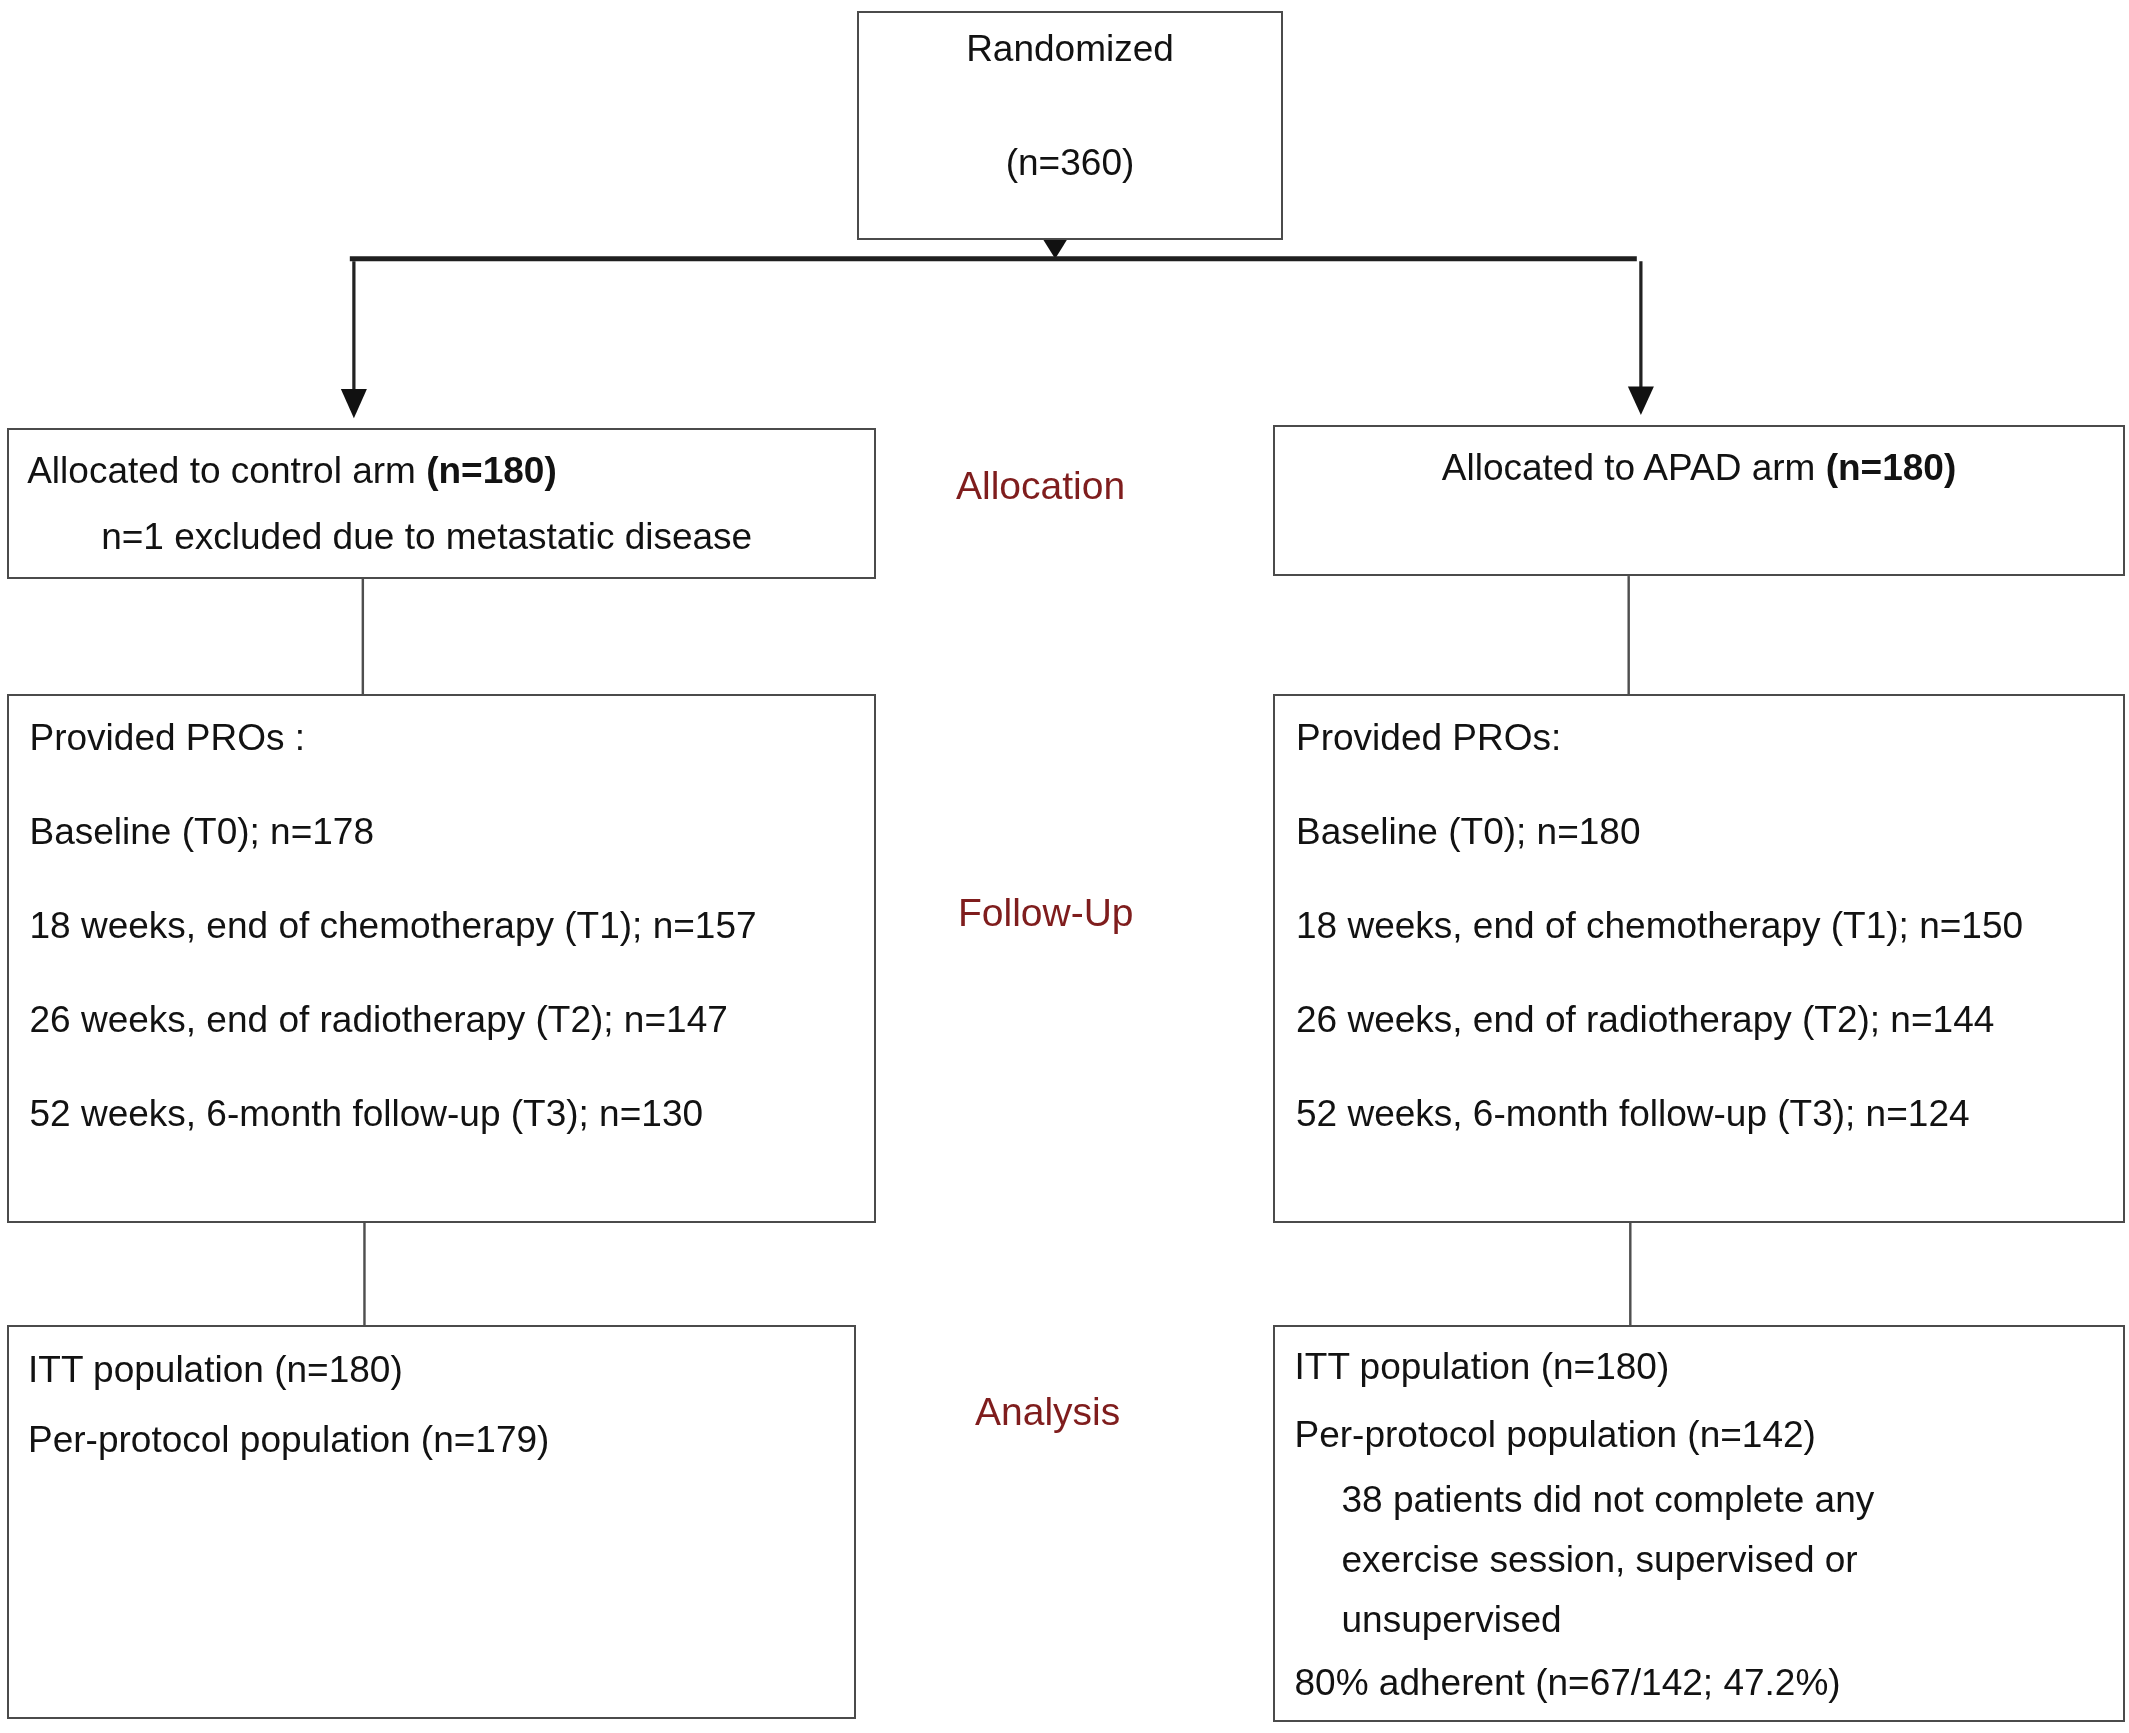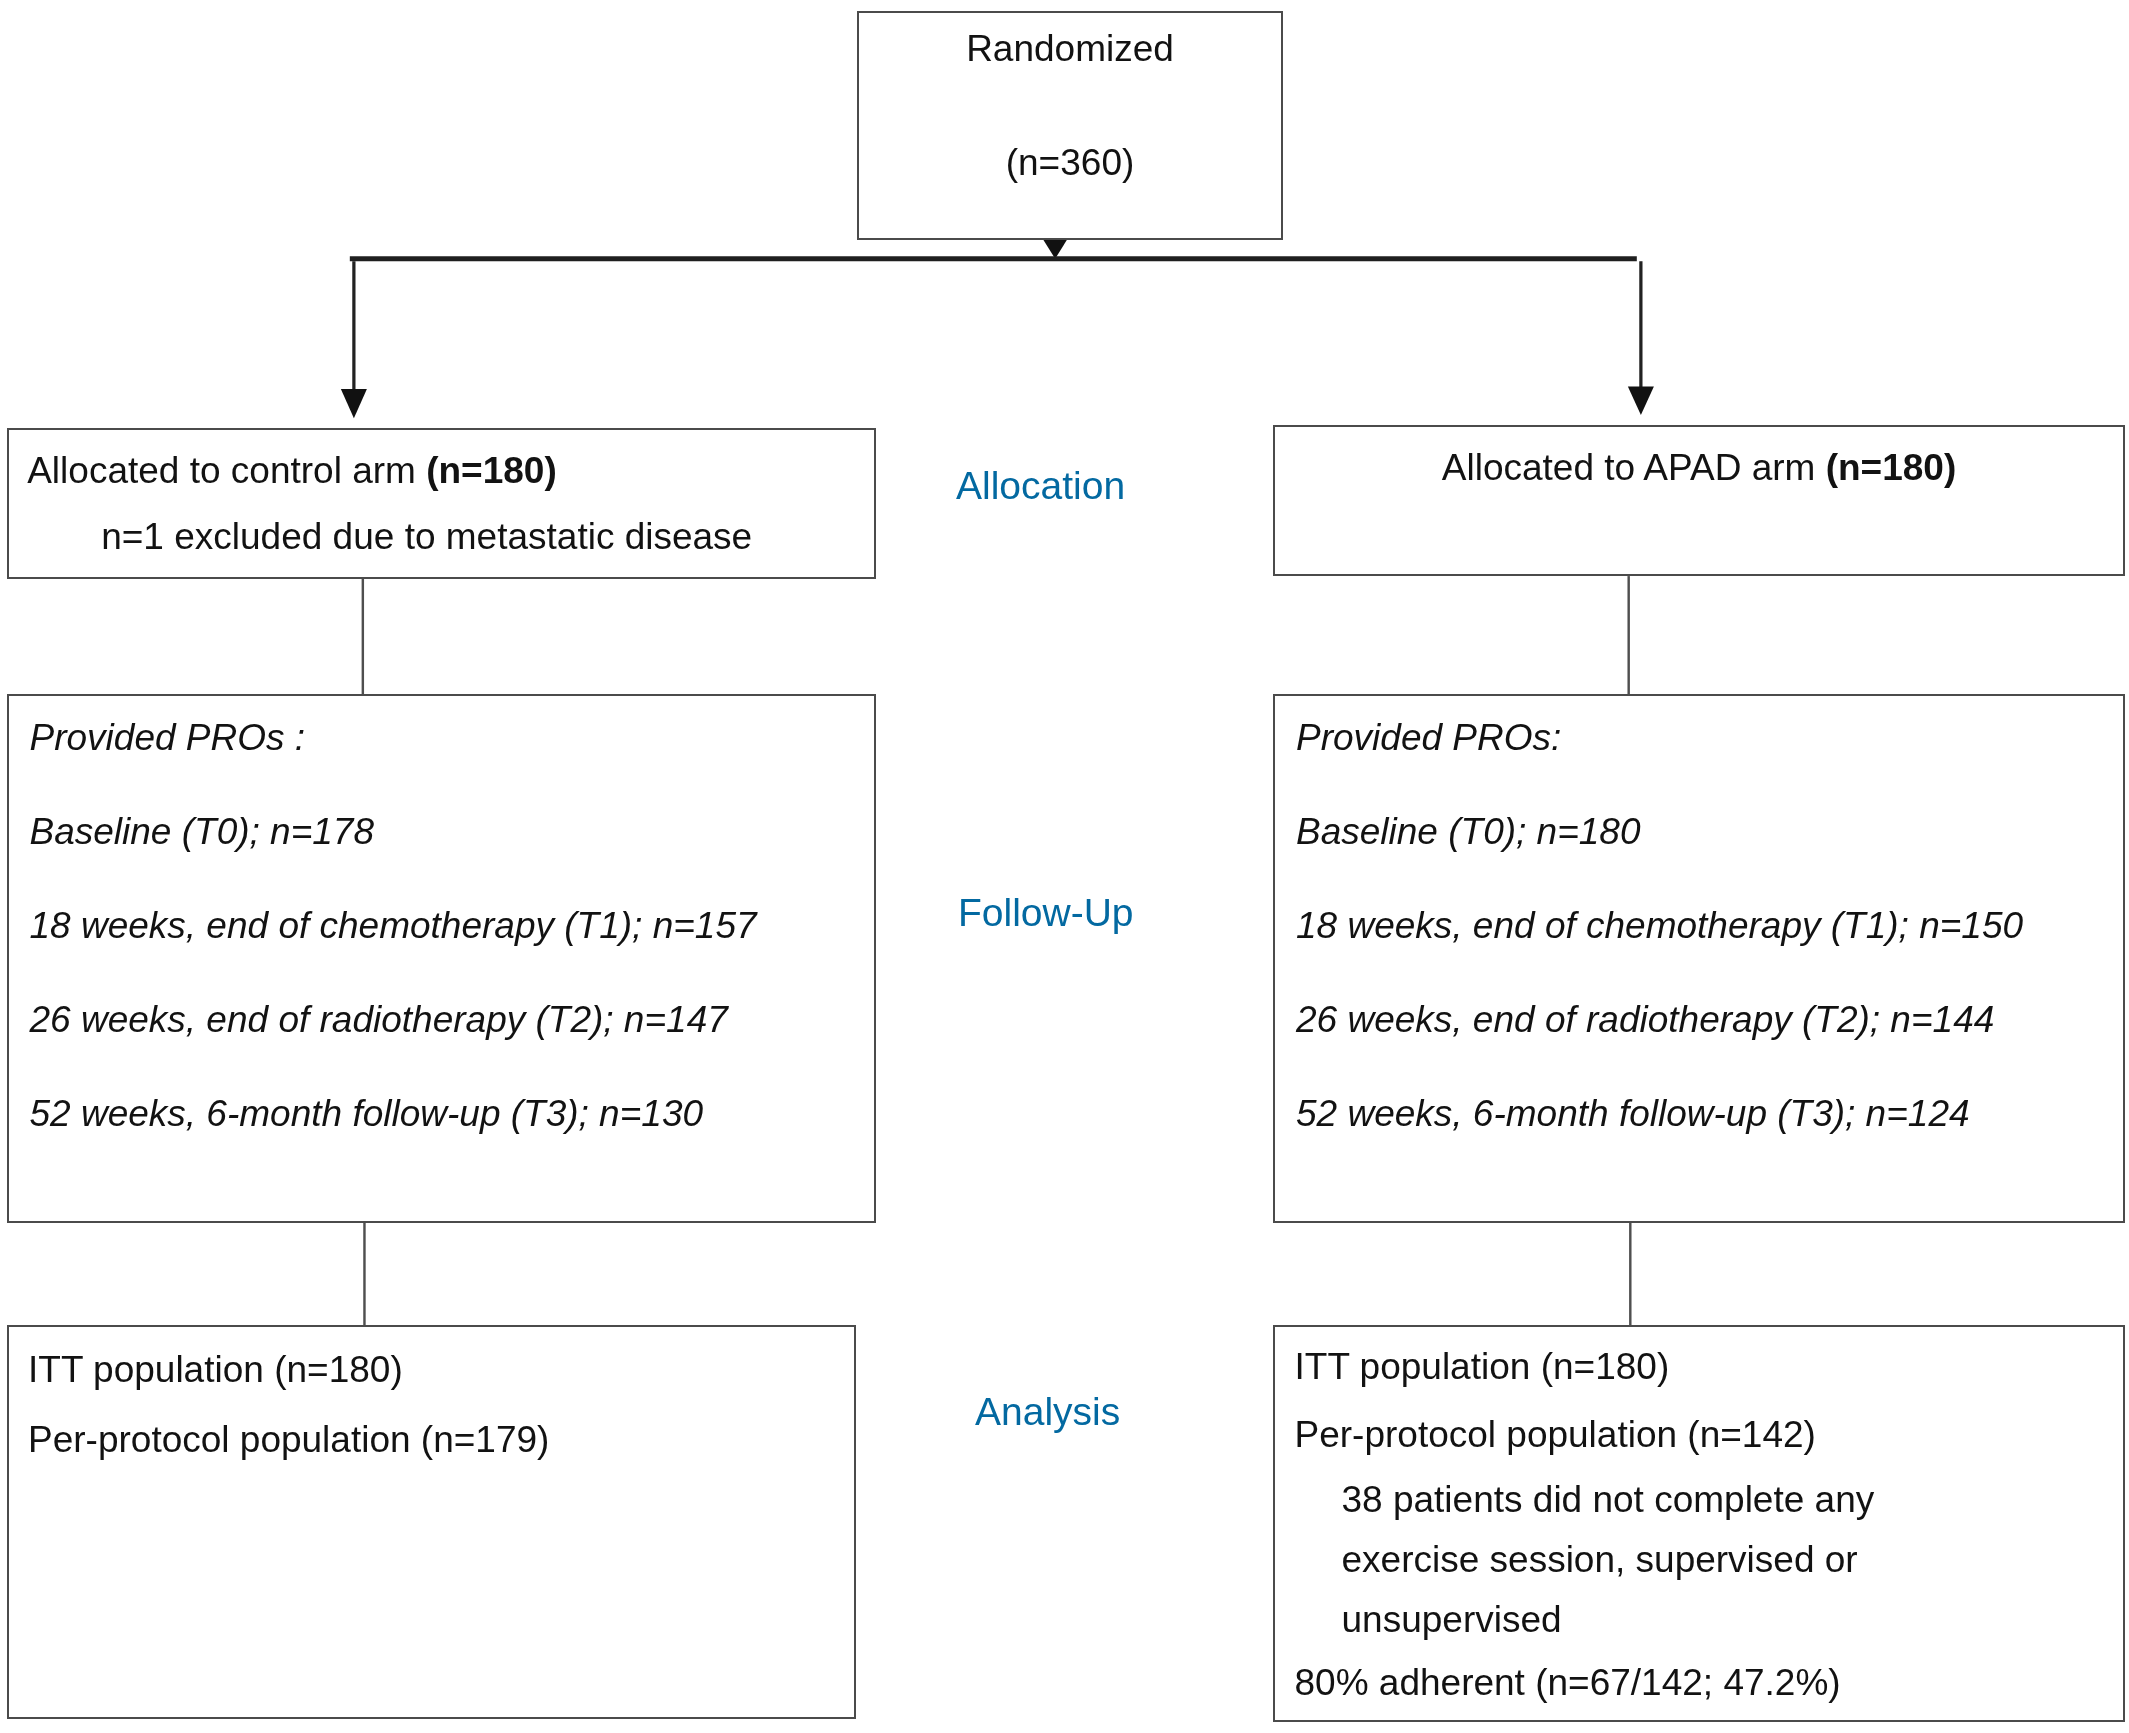--- a/index.html
+++ b/index.html
@@ -54,21 +54,20 @@
     left: 1273px; top: 425px;
     width: 852px; height: 151px;
     padding: 16.3px 8.1px 0 8.1px;
     text-align: center;
   }
   .box-alloc-right .line1 { line-height: 49px; }
 
   
   .box-fu {
     padding: 21px 14.6px 0 21px;
-    font-style: italic;
   }
   .box-fu p { line-height: 42px; margin-bottom: 52px; }
   .box-fu-left  { left: 6.5px;    top: 694px; width: 869px; height: 529px; }
   .box-fu-right { left: 1273px; top: 694px; width: 852px; height: 529px; }
 
   
   .box-an-left {
     left: 6.5px; top: 1325px;
     width: 849px; height: 394px;
     padding: 21px 14.6px 0 19.5px;
@@ -82,21 +81,21 @@
   .box-an-right .itt { line-height: 44px; margin-bottom: 24.4px; }
   .box-an-right .pp  { line-height: 44px; margin-bottom: 13px; }
   .box-an-right .note { line-height: 60px; margin-left: 47px; }
   .box-an-right .adherent { line-height: 49px; margin-top: 8.1px; }
 
   
   .stage-label {
     position: absolute;
     font-size: 39px;
     line-height: 42px;
-    color: #0369a1;
+    color: #7f1d1d;
     white-space: nowrap;
   }
   .label-allocation { left: 956px; top: 465px; }
   .label-followup   { left: 946px; top: 892px; margin-left: 12px; }
   .label-analysis   { left: 975px; top: 1391px; }
 </style>
 </head>
 <body>
 
 <div class="canvas">

